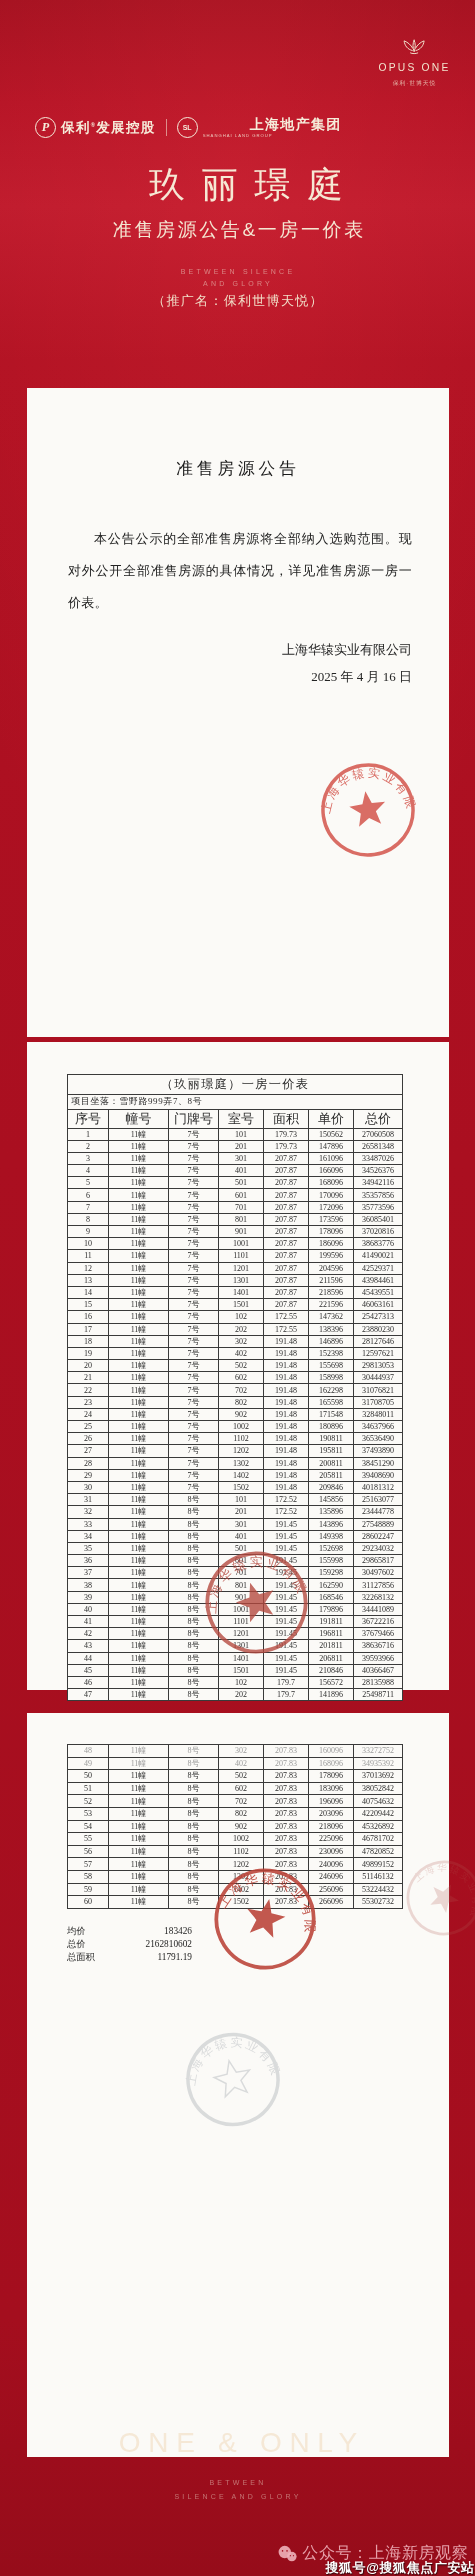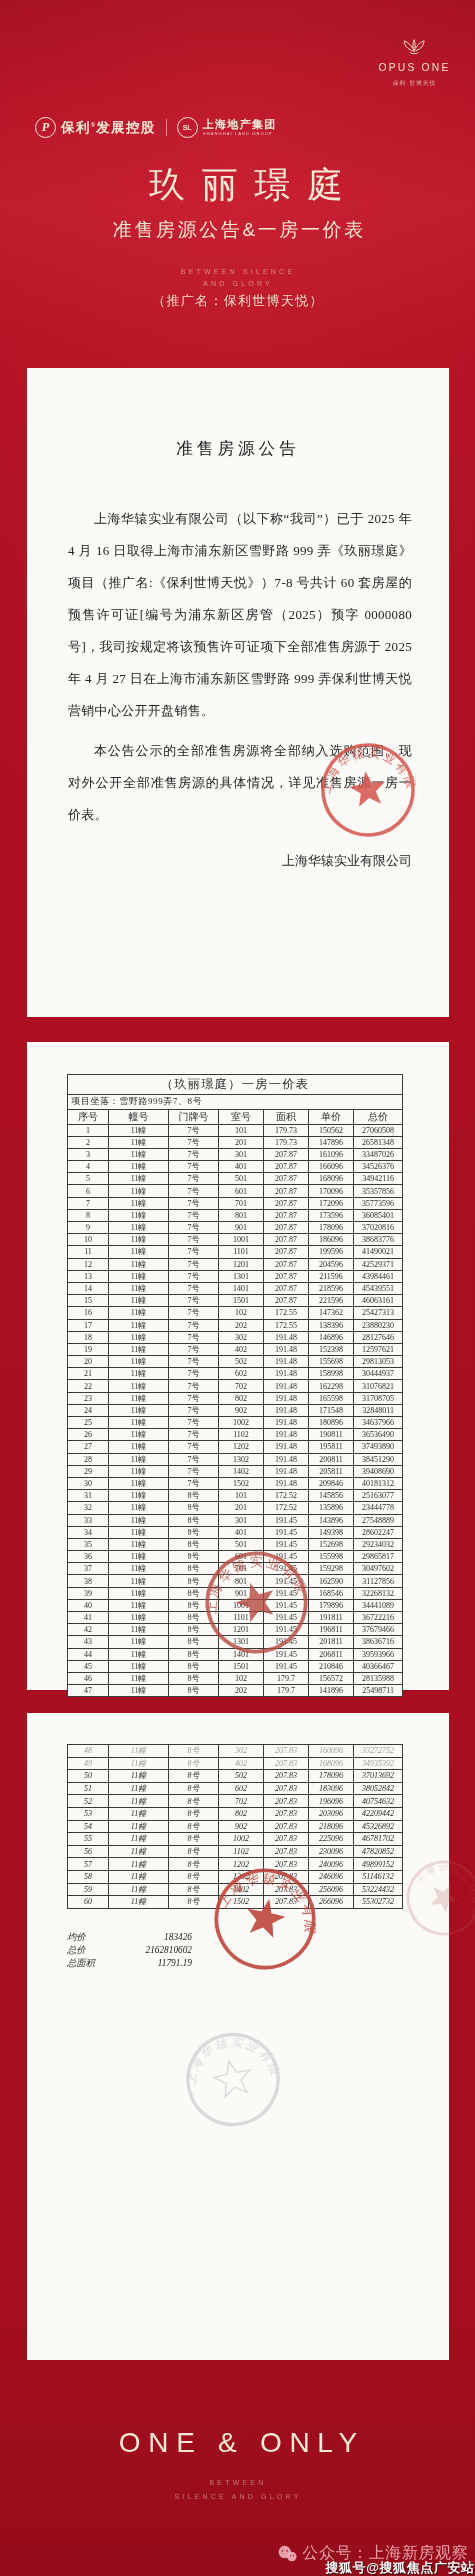--- a/index.html
+++ b/index.html
@@ -15,42 +15,42 @@
   
   #brand-left{left:35px;top:117px;display:flex;align-items:center;color:#f6ecda;}
   .logo-ring{width:19px;height:19px;border:1.3px solid #f6ecda;border-radius:50%;
     display:flex;align-items:center;justify-content:center;flex:0 0 auto;}
   .poly-p{font-family:"Liberation Serif",serif;font-weight:bold;font-style:italic;font-size:12.2px;}
   .brand-cn{font-size:13.5px;font-weight:bold;letter-spacing:1.3px;margin-left:5.1px;white-space:nowrap;}
   .brand-cn sup{font-size:5.8px;}
   .brand-divider{width:0.6px;height:16.7px;background:rgba(246,236,218,.55);margin:0 10.3px;}
   .sl-txt{font-size:7px;font-weight:bold;letter-spacing:0;}
   .group-stack{margin-left:5.1px;line-height:1;}
-  .group-cn{font-size:11px;font-weight:bold;letter-spacing:1.3px;white-space:nowrap;}
+  .group-cn{font-size:14px;font-weight:bold;letter-spacing:1.3px;white-space:nowrap;margin-left:47px;}
   .group-en{font-size:4.2px;letter-spacing:1px;opacity:.8;margin-top:2.6px;white-space:nowrap;}
 
   #brand-right{right:7px;top:36px;width:109px;text-align:center;color:#f2e3cd;}
   #brand-right .crest{height:20.6px;}
   .opus{font-size:10.3px;letter-spacing:2.2px;margin-top:3.9px;font-weight:400;white-space:nowrap;}
   .opus-sub{font-size:5.8px;letter-spacing:1px;opacity:.75;margin-top:5.1px;}
 
   
   #hero-title{left:0;top:161px;width:100%;text-align:center;font-size:36px;font-weight:300;
     letter-spacing:16.7px;text-indent:16.7px;color:#f6e8d4;margin-left:8px;}
   #hero-subtitle{left:0;top:217px;width:100%;text-align:center;font-size:19px;font-weight:300;
     letter-spacing:2.6px;text-indent:2.6px;color:#f4e6d2;}
   #hero-tagline{left:0;top:266px;width:100%;text-align:center;font-size:7px;letter-spacing:3.2px;
     line-height:12.2px;color:rgba(244,230,212,.5);}
   #hero-promo{left:0;top:292px;width:100%;text-align:center;font-size:13px;letter-spacing:1.3px;color:#f1dfc8;}
 
   
   .card{position:absolute;left:27px;width:422px;background:#fbfaf7;}
-  #card-announce{top:368px;height:649px;}
+  #card-announce{top:388px;height:649px;}
   #card-table1{top:1042px;height:648px;}
-  #card-table2{top:1713px;height:647px;font-style:italic;}
+  #card-table2{top:1713px;height:744px;}
 
   
   #announce-title{padding-top:69px;text-align:center;font-family:"Liberation Serif",serif;
     font-size:16.7px;letter-spacing:3.9px;color:#1b1b1b;}
   .announce-body{margin:43px 37px 0 41px;font-family:"Liberation Serif",serif;font-size:13px;
     line-height:32px;text-align:justify;color:#242424;letter-spacing:0.3px;}
   .announce-body p{margin:0;text-indent:2em;}
   .announce-body p + p{margin-top:7.7px;}
   #signature{margin:16.7px 37px 0 0;text-align:right;font-family:"Liberation Serif",serif;
     font-size:13px;line-height:27px;color:#242424;}
@@ -66,27 +66,27 @@
   
   .price-table{position:absolute;left:40px;width:336px;border-collapse:collapse;table-layout:fixed;
     font-family:"Liberation Serif",serif;color:#2b2b2b;background:#fbfaf7;}
   #table-part1{top:32px;}
   #table-part2{top:31px;}
   .price-table td,.price-table th{border:0.6px solid #3a3a3a;padding:0;text-align:center;
     font-weight:normal;overflow:hidden;white-space:nowrap;}
   .price-table{border:1.3px solid #2e2e2e;}
   .tbl-title th{height:19px;font-size:12.2px;letter-spacing:1.3px;}
   .tbl-loc th{height:13.5px;font-size:9px;text-align:left;padding-left:3.2px;letter-spacing:0.6px;}
-  .tbl-head th{height:13px;font-size:10px;margin-top:8px;}
+  .tbl-head th{height:13px;font-size:13px;margin-top:8px;}
   #table-part1 tbody td{height:11.2px;font-size:8px;}
   #table-part2 tbody td{height:11.6px;font-size:8px;}
   #table-part2 tbody tr.faded td{color:#9b9b9b;}
 
   
-  #summary{left:40px;top:218px;width:125px;font-family:"Liberation Serif",serif;
+  #summary{left:40px;top:212px;width:125px;font-family:"Liberation Serif",serif;
     font-size:9.3px;line-height:13px;color:#232323;}
   .sum-row{display:flex;justify-content:space-between;}
   .sum-val{text-align:right;}
 
   
   #footer-brand{left:0;top:2427px;width:100%;text-align:center;font-size:28px;font-weight:300;
     letter-spacing:7.7px;text-indent:7.7px;color:#f5e8d6;}
   #footer-tagline{left:0;top:2476px;width:100%;text-align:center;font-size:7px;letter-spacing:3.2px;
     line-height:14px;color:rgba(245,232,214,.45);}
   #wechat-row{right:7.7px;top:2543px;display:flex;align-items:center;gap:4.5px;
@@ -132,25 +132,25 @@
   <div id="hero-subtitle" class="abs">准售房源公告&amp;一房一价表</div>
   <div id="hero-tagline" class="abs">
     <div>BETWEEN SILENCE</div>
     <div>AND GLORY</div>
   </div>
   <div id="hero-promo" class="abs">（推广名：保利世博天悦）</div>
 
   <div id="card-announce" class="card">
     <div id="announce-title">准售房源公告</div>
     <div class="announce-body">
-      <p>上海华辕实业有限公司（以下称“我司”）已于 2025 年 4 月 16 日取得上海市浦东新区雪野路 999 弄《玖丽璟庭》项目（推广名:《保利世博天悦》）7-8 号共计 60 套房屋的预售许可证[编号为浦东新区房管（2025）预字 0000080 号]，我司按规定将该预售许可证项下全部准售房源于 2025 年 4 月 27 日在上海市浦东新区雪野路 999 弄保利世博天悦营销中心公开开盘销售。</p>
       <p>本公告公示的全部准售房源将全部纳入选购范围。现对外公开全部准售房源的具体情况，详见准售房源一房一价表。</p>
     </div>
     <div id="signature">
       <div>上海华辕实业有限公司</div>
+      <div>2025 年 4 月 16 日</div>
     </div>
     <div id="stamp-1" class="stamp"><svg viewBox="0 0 200 200" width="100%" height="100%">
     <circle cx="100" cy="100" r="90" fill="none" stroke="currentColor" stroke-width="7"></circle>
     <polygon points="100,62 109.4,87.1 136.1,88.3 115.2,104.9 122.3,130.7 100,116 77.7,130.7 84.8,104.9 63.9,88.3 90.6,87.1" fill="currentColor"></polygon>
     <defs>
             <path id="arc1" d="M22,112 A78,78 0 1 1 178,112" fill="none"></path>
           </defs>
     <text font-size="24" fill="currentColor" letter-spacing="5" font-family="Liberation Serif,serif">
       <textPath href="#arc1" startOffset="6%">上海华辕实业有限公司</textPath>
     </text>

